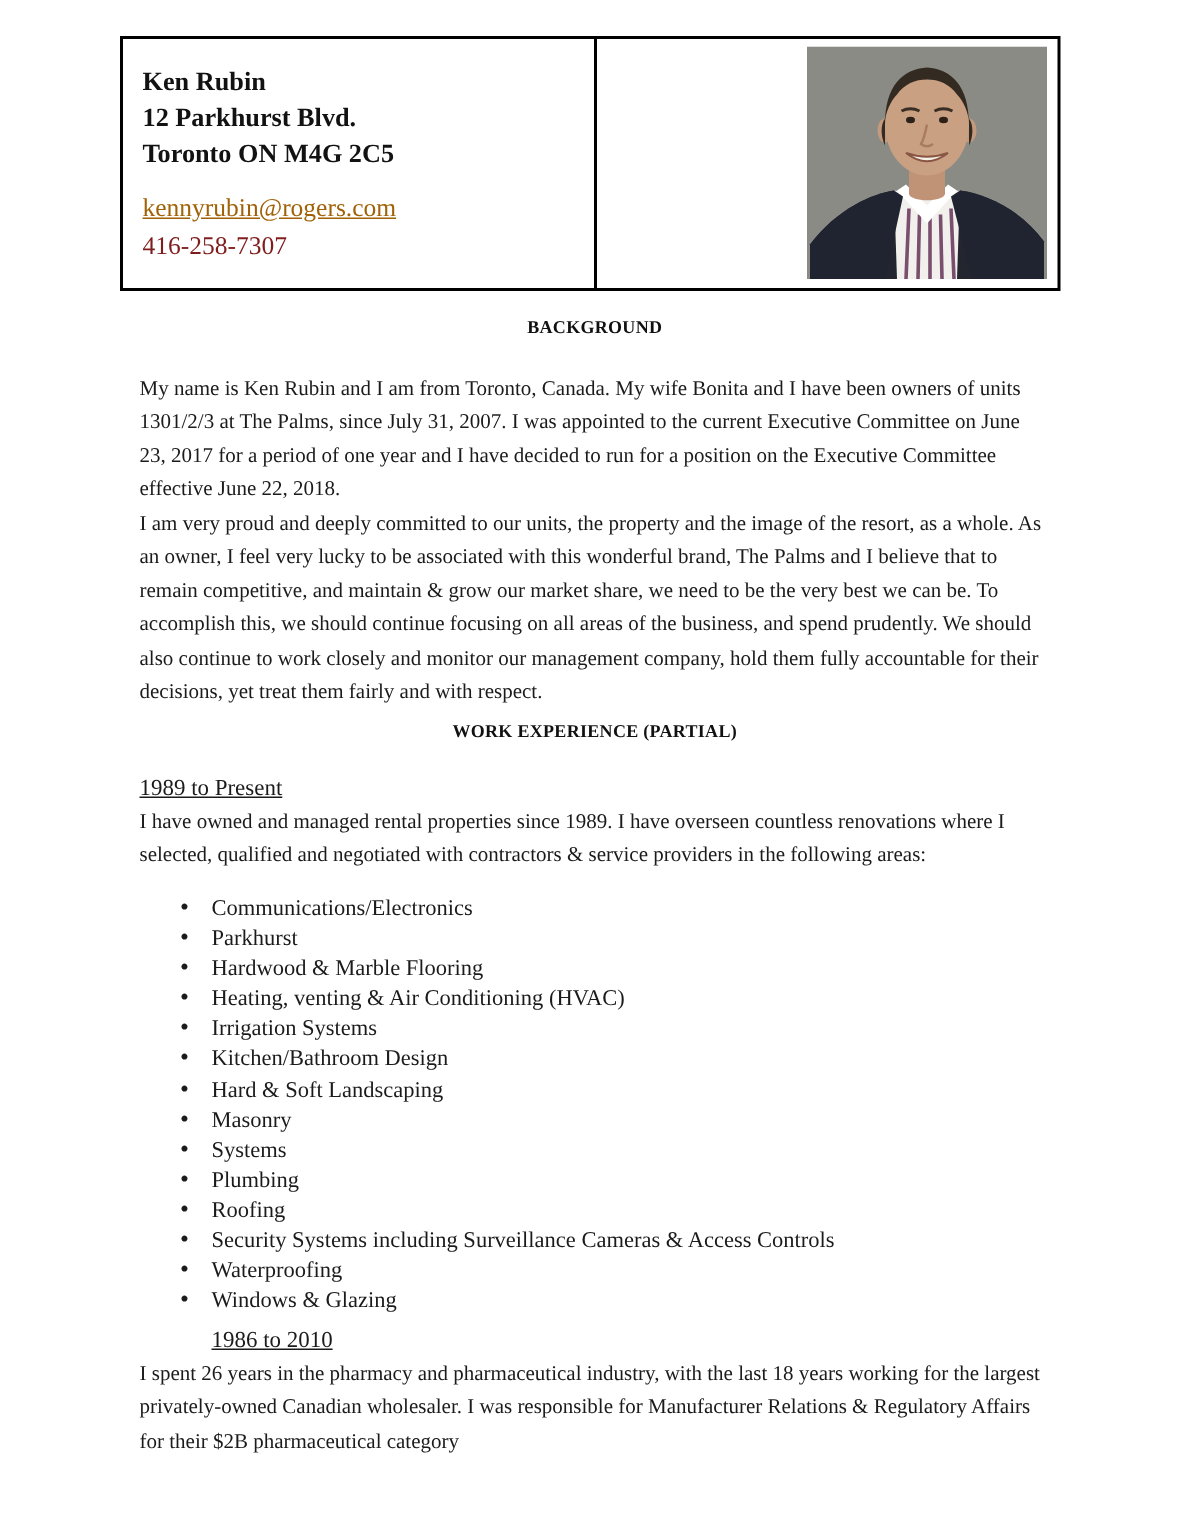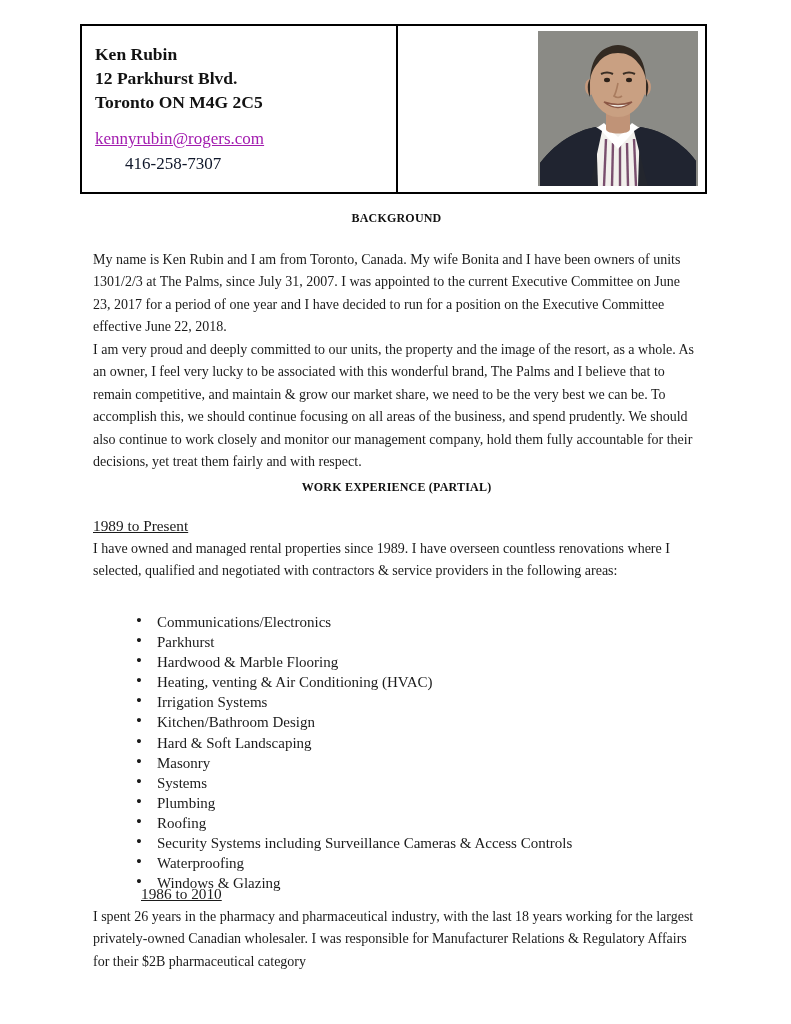--- a/index.html
+++ b/index.html
@@ -40,25 +40,25 @@
     font-size: 17.5px;
     line-height: 24px;
     color: #121212;
   }
   .contact-block {
     margin-top: 12px;
     font-size: 17px;
     line-height: 25px;
   }
   .email-link {
-    color: #a21caf;
+    color: #a16207;
     text-decoration: underline;
     cursor: pointer;
   }
-  .phone { color: #0f172a; margin-left: 30px; }
+  .phone { color: #7f1d1d; }
 
   .portrait {
     position: absolute;
     top: 5px; right: 7px;
     width: 160px; height: 155px;
     display: block;
   }
 
   
   .abs { position: absolute; left: 93px; width: 607px; }
@@ -72,21 +72,21 @@
   .para {
     font-size: 14px;
     line-height: 22.4px;
     text-align: left;
   }
   .period {
     font-size: 15.3px;
     text-decoration: underline;
   }
   .bullet-list {
-    margin: 16px; padding: 0;
+    margin: 0; padding: 0;
     list-style: none;
     font-size: 15px;
     line-height: 20.1px;
   }
   .bullet-list li {
     position: relative;
     padding-left: 48px;
   }
   .bullet-list li::before {
     content: "\2022";

